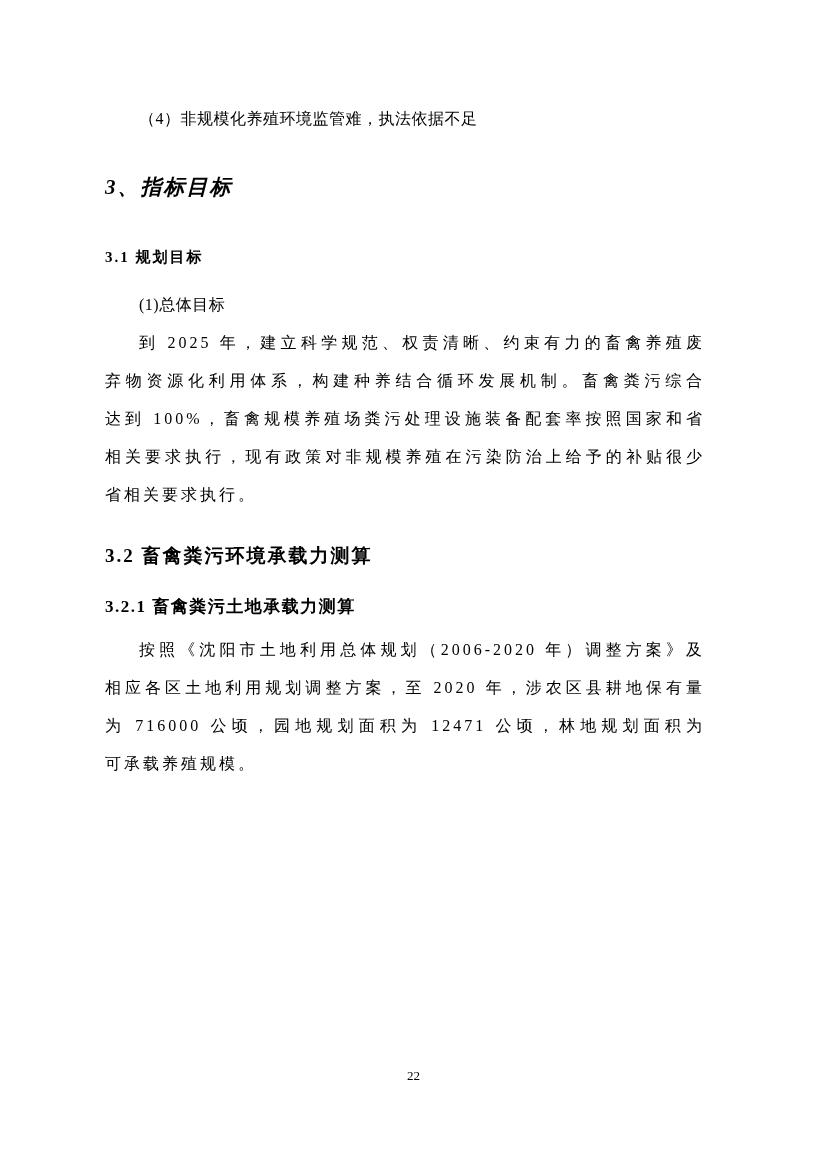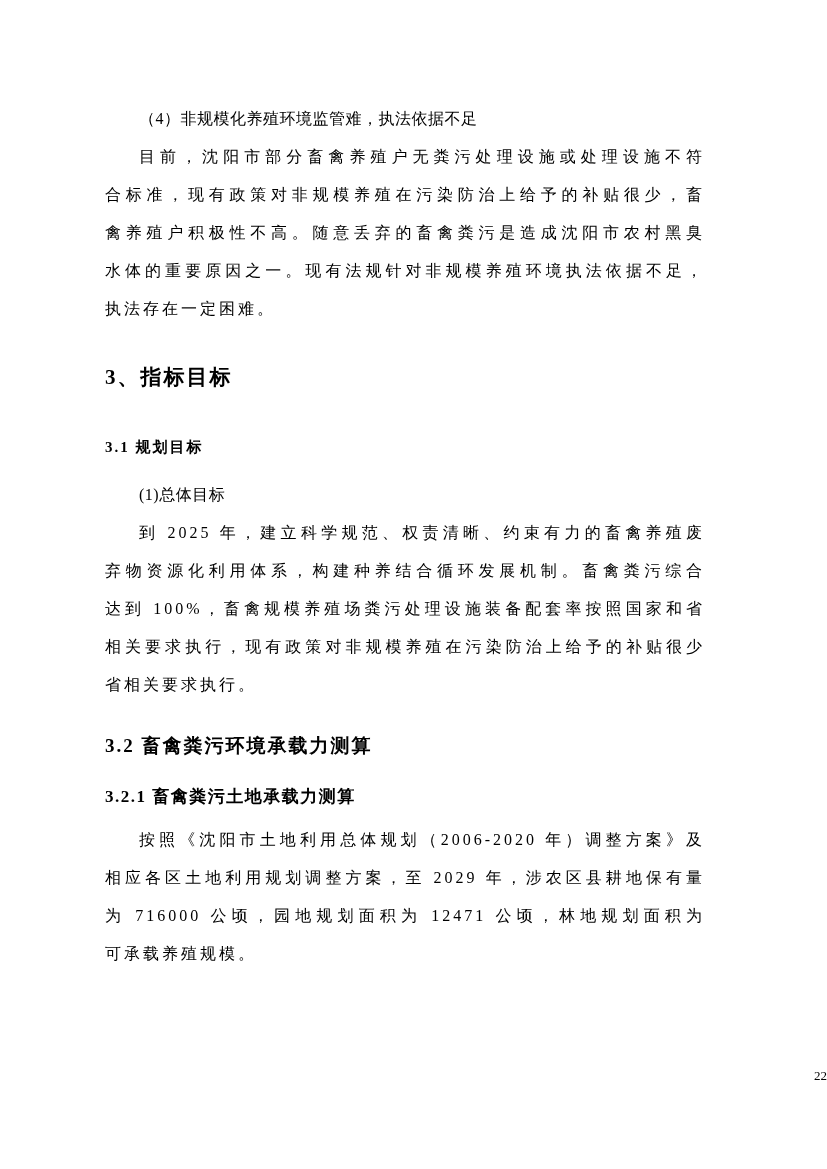--- a/index.html
+++ b/index.html
@@ -39,20 +39,21 @@
   }
   .tight {
     letter-spacing: 0.5px;
   }
   .h1 {
     font-size: 21px;
     font-weight: bold;
     letter-spacing: 2px;
     line-height: 30px;
     margin: 34px 0 0 0;
+    font-style: italic;
   }
   .h2a {
     font-size: 15px;
     font-weight: bold;
     letter-spacing: 2px;
     line-height: 26px;
     margin: 42px 0 0 0;
   }
   .h2b {
     font-size: 19px;
@@ -72,40 +73,33 @@
     margin-top: 16px;
   }
   .para-gap {
     margin-top: 8px;
   }
   .footer-pagenum {
     position: absolute;
     left: 0;
     top: 1068px;
     width: 827px;
-    text-align: right;
+    text-align: center;
     font-size: 13px;
     letter-spacing: 0;
   }
 </style>
 </head>
 <body>
 
 <div class="page">
   <div class="content">
 
     <div class="line tight indent last">（4）非规模化养殖环境监管难，执法依据不足</div>
 
-    <div>
-      <div class="line j indent">目前，沈阳市部分畜禽养殖户无粪污处理设施或处理设施不符</div>
-      <div class="line j">合标准，现有政策对非规模养殖在污染防治上给予的补贴很少，畜</div>
-      <div class="line j">禽养殖户积极性不高。随意丢弃的畜禽粪污是造成沈阳市农村黑臭</div>
-      <div class="line j">水体的重要原因之一。现有法规针对非规模养殖环境执法依据不足，</div>
-      <div class="line last">执法存在一定困难。</div>
-    </div>
 
     <div class="h1">3、指标目标</div>
 
     <div class="h2a">3.1 规划目标</div>
 
     <div class="line tight indent last sub-label">(1)总体目标</div>
 
     <div>
       <div class="line j indent">到 2025 年，建立科学规范、权责清晰、约束有力的畜禽养殖废</div>
       <div class="line j">弃物资源化利用体系，构建种养结合循环发展机制。畜禽粪污综合</div>
@@ -113,21 +107,21 @@
       <div class="line j">相关要求执行，现有政策对非规模养殖在污染防治上给予的补贴很少</div>
       <div class="line last">省相关要求执行。</div>
     </div>
 
     <div class="h2b">3.2 畜禽粪污环境承载力测算</div>
 
     <div class="h3">3.2.1 畜禽粪污土地承载力测算</div>
 
     <div class="para-gap">
       <div class="line j indent">按照《沈阳市土地利用总体规划（2006-2020 年）调整方案》及</div>
-      <div class="line j">相应各区土地利用规划调整方案，至 2029 年，涉农区县耕地保有量</div>
+      <div class="line j">相应各区土地利用规划调整方案，至 2020 年，涉农区县耕地保有量</div>
       <div class="line j">为 716000 公顷，园地规划面积为 12471 公顷，林地规划面积为</div>
       <div class="line last">可承载养殖规模。</div>
     </div>
 
   </div>
 
   <div class="footer-pagenum">22</div>
 </div>
 
 </body></html>

